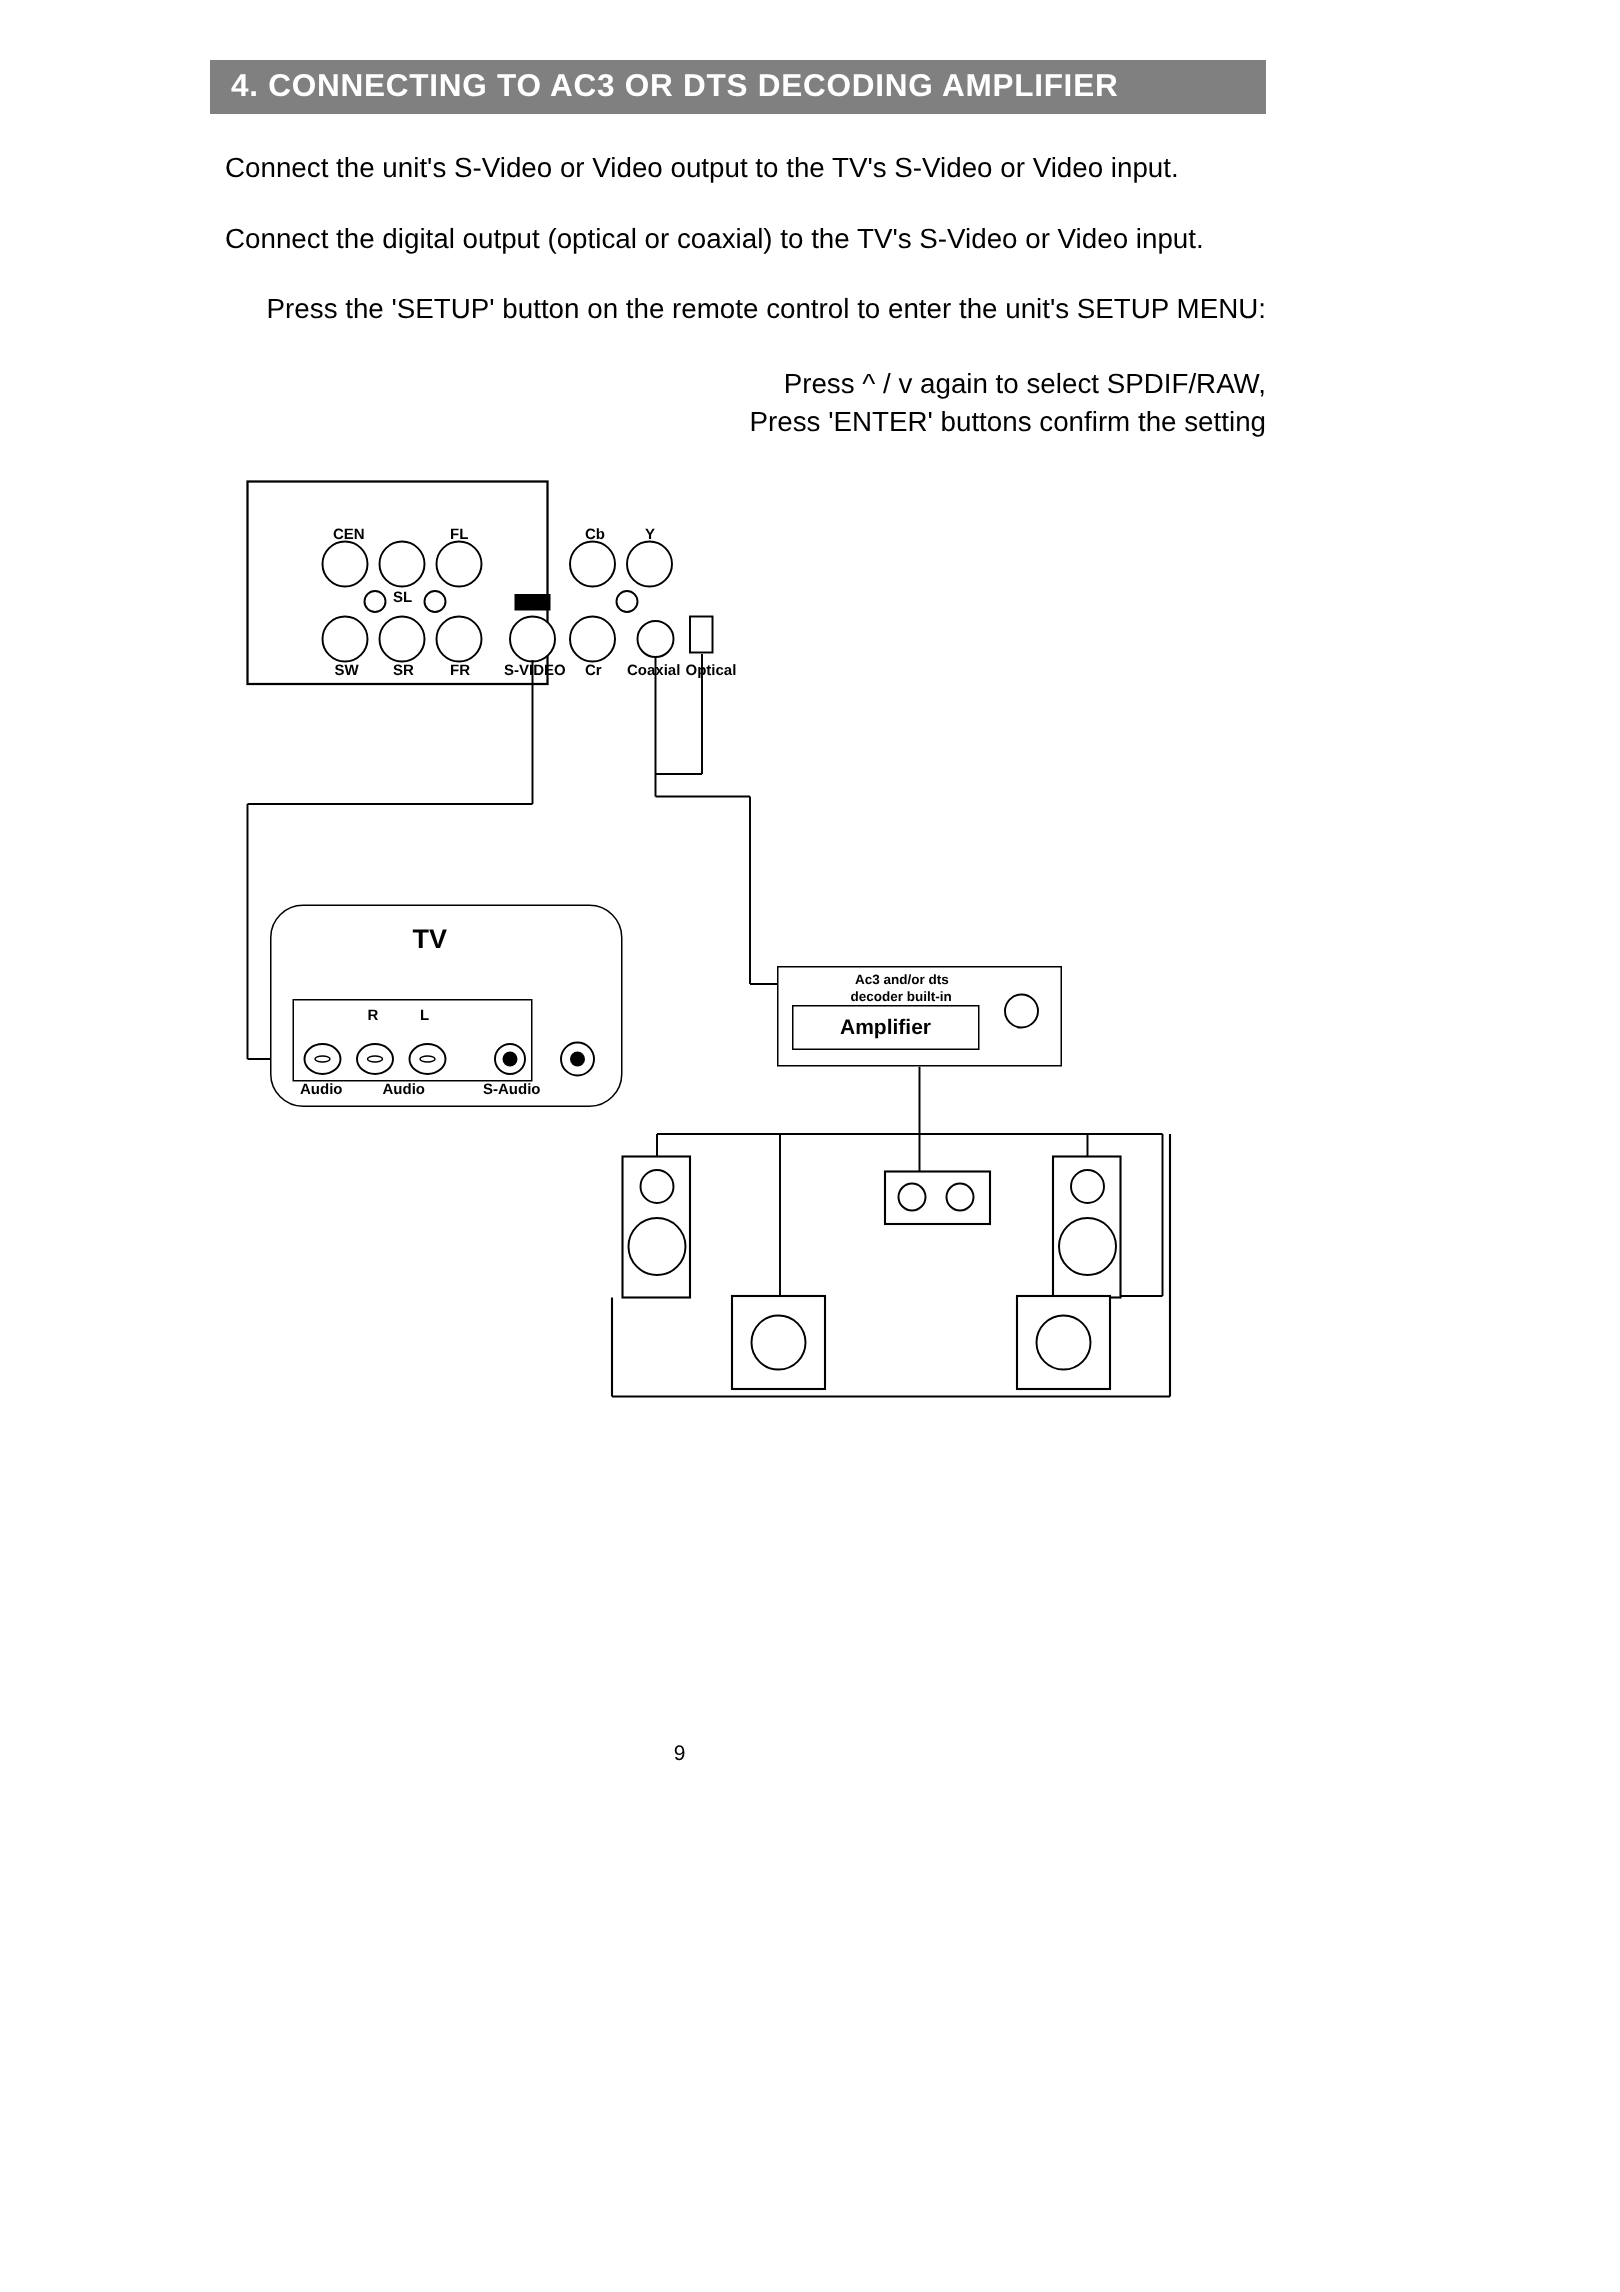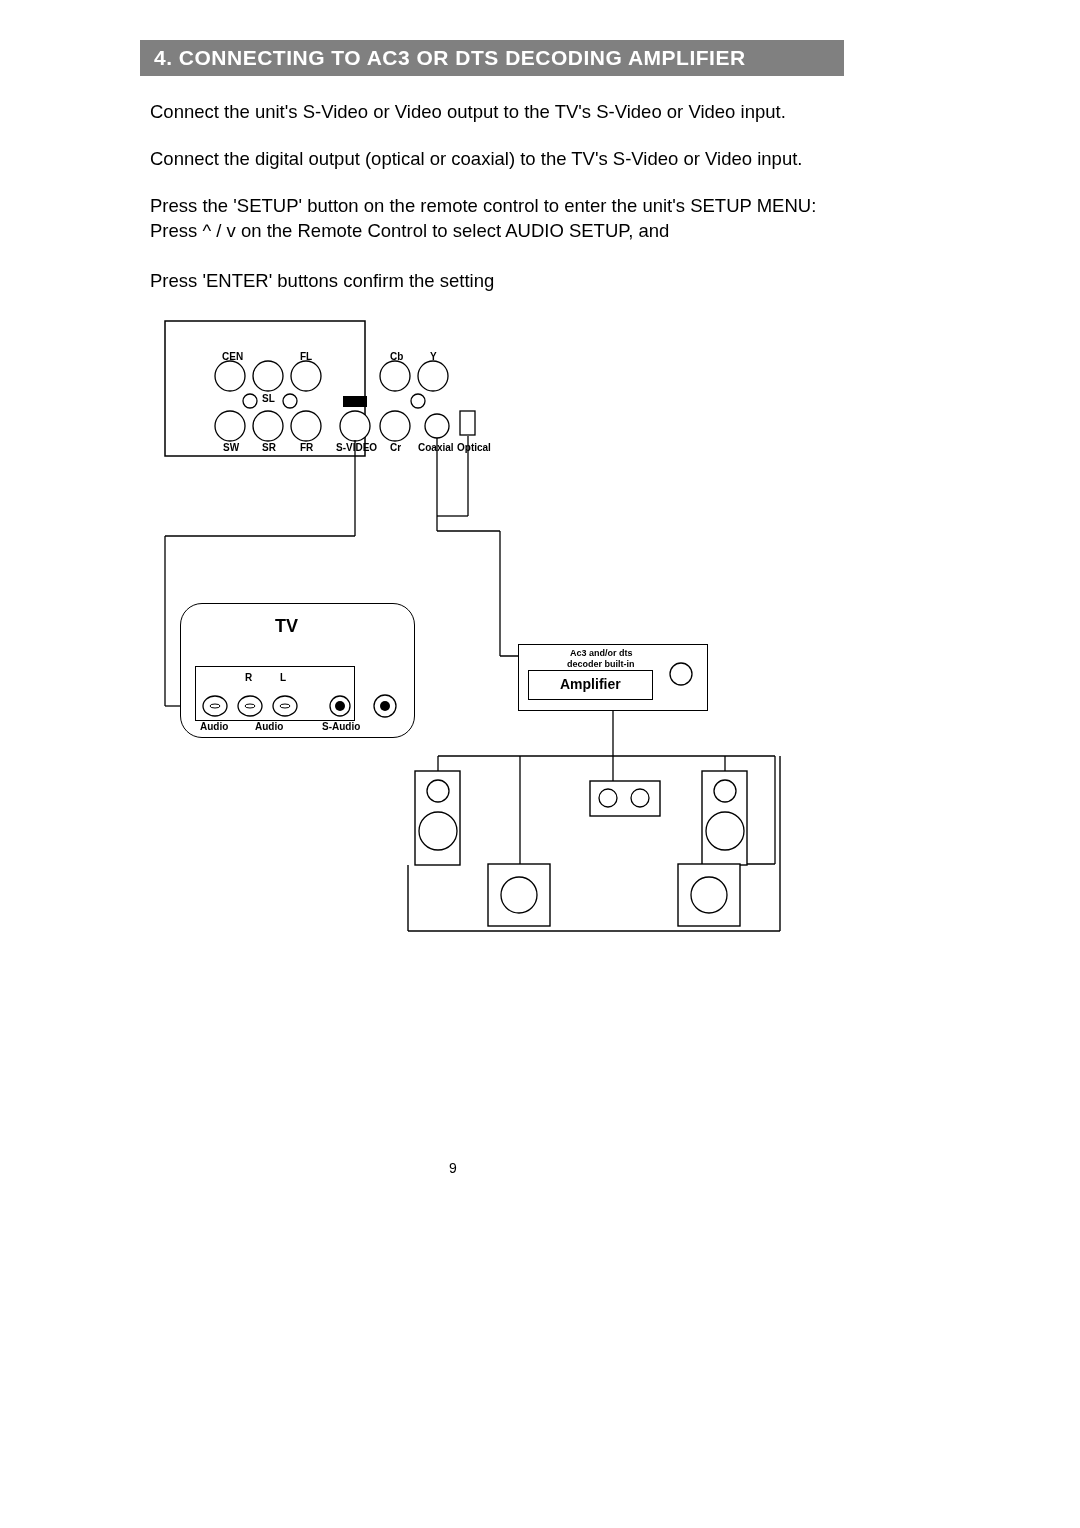--- a/index.html
+++ b/index.html
@@ -30,20 +30,21 @@
     font-size: 18.5px;
     line-height: 1.35;
     margin-bottom: 22px;
     padding-left: 10px;
   }
   .body-lines {
     font-size: 18.5px;
     line-height: 1.35;
     padding-left: 10px;
     margin-bottom: 22px;
+    text-align: right;
   }
   .page-number {
     position: absolute;
     left: 0; right: 0;
     text-align: center;
     font-size: 14px;
     top: 1160px;
   }
 
   
@@ -94,22 +95,22 @@
 
   <div class="section-header">
     <span>4. CONNECTING TO AC3 OR DTS DECODING AMPLIFIER</span>
   </div>
 
   <div class="body-text">Connect the unit's S-Video or Video output to the TV's S-Video or Video input.</div>
   <div class="body-text">Connect the digital output (optical or coaxial) to the TV's S-Video or Video input.</div>
 
   <div class="body-lines">
     <span>Press the 'SETUP' button on the remote control to enter the unit's SETUP MENU:</span><br>
-    <span>Press ^ / v on the Remote Control to select AUDIO SETUP, and</span><br>
     <br>
+    <span>Press ^ / v again to select SPDIF/RAW,</span><br>
     <span>Press 'ENTER' buttons confirm the setting</span>
   </div>
 
   <div class="diagram">
 
     <svg class="wiring">
 
       <defs>
         <marker id="arr" viewBox="0 0 10 10" refX="9" refY="5" markerWidth="8" markerHeight="8" orient="auto">
           <path d="M0,0 L10,5 L0,10 Z" fill="#000"></path>

